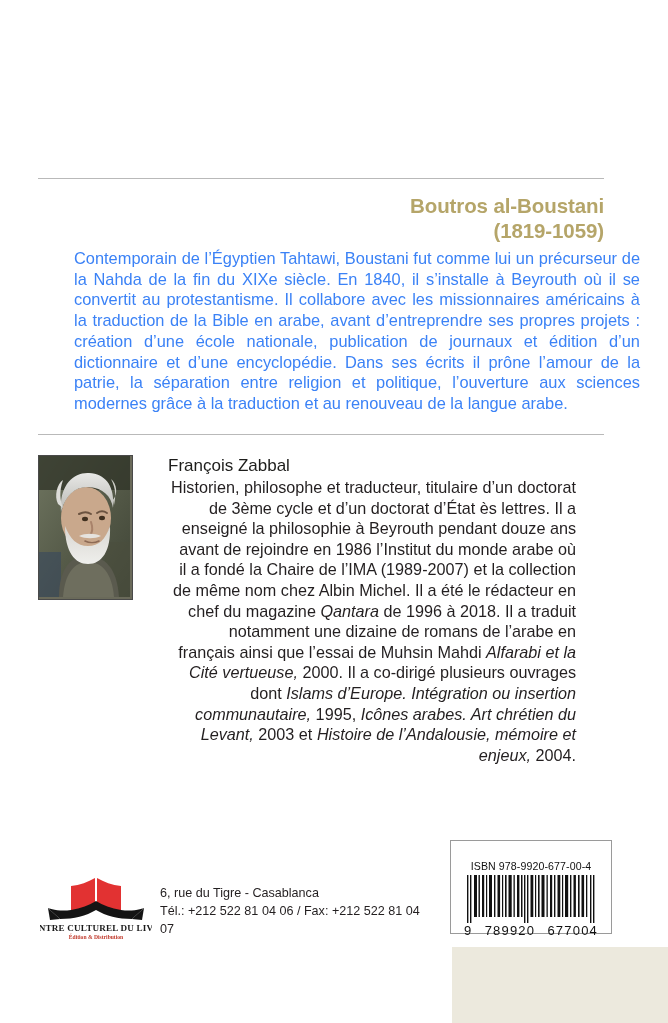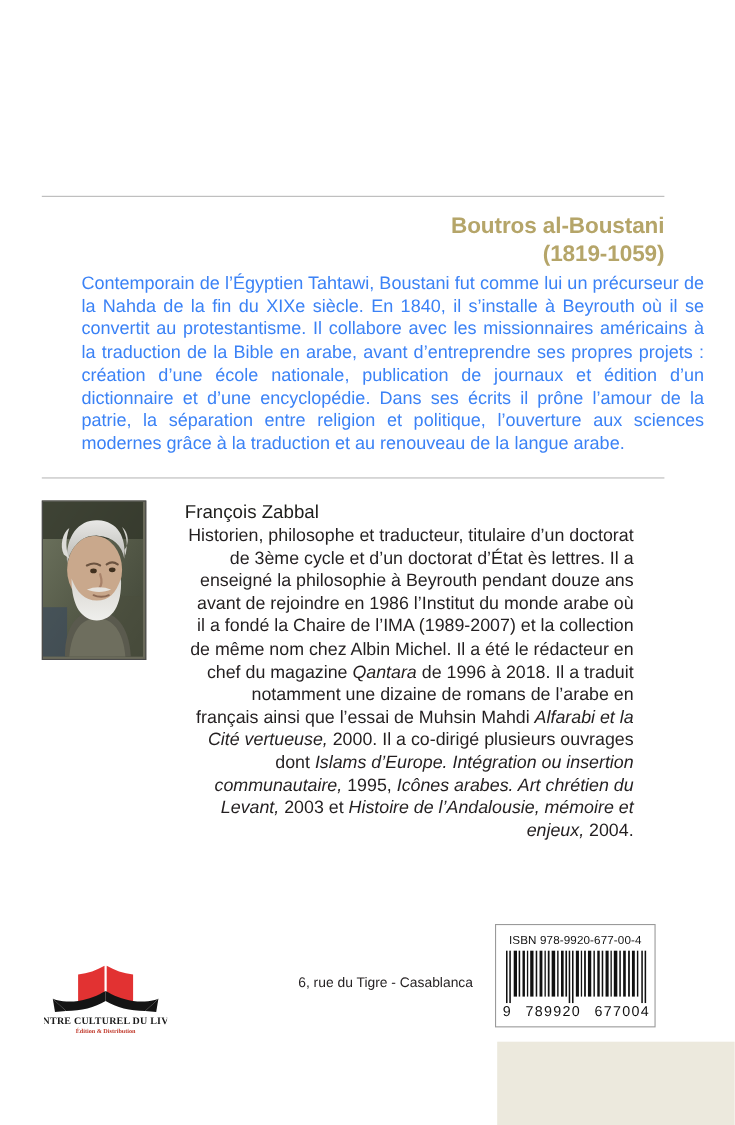--- a/index.html
+++ b/index.html
@@ -108,37 +108,37 @@
     width: 112px;
     height: 76px;
   }
   .logo svg { display: block; }
 
   .contact {
     position: absolute;
     left: 160px;
     top: 884px;
     width: 270px;
-    text-align: right;
+    text-align: left;
     font-size: 12.6px;
     line-height: 18px;
     color: #231f20;
   }
 
   
   .barcode-box {
     position: absolute;
     left: 450px;
     top: 840px;
-    width: 146px;
+    width: 162px;
     height: 94px;
     border: 1px solid #9a9a9a;
     background: #ffffff;
     box-sizing: border-box;
-    padding: 8px 6px 0 6px;
+    padding: 19px 6px 0 6px;
   }
   .isbn-text {
     text-align: center;
     font-size: 10.6px;
     line-height: 12px;
     color: #111;
     letter-spacing: 0.1px;
     white-space: nowrap;
   }
   .barcode-bars {
@@ -240,20 +240,21 @@
         <path d="M20 51 L8 40 L10 52 Z" fill="#141414"></path>
         <path d="M92 51 L104 40 L102 52 Z" fill="#141414"></path>
       </g>
       <text x="56" y="63" text-anchor="middle" font-family="Liberation Serif, serif" font-size="9.1" font-weight="bold" fill="#1a1a1a" letter-spacing="0.2">CENTRE CULTUREL DU LIVRE</text>
       <text x="56" y="71" text-anchor="middle" font-family="Liberation Serif, serif" font-size="5.6" font-weight="bold" fill="#c0392b">Édition &amp; Distribution</text>
     </svg>
   </div>
 
   <div class="contact">
     <div>6, rue du Tigre - Casablanca</div>
+    <div>Tél.: +212 522 81 04 06 / Fax: +212 522 81 04 07</div>
   </div>
 
   <div class="barcode-box">
     <div class="isbn-text">ISBN 978-9920-677-00-4</div>
     <svg class="barcode-bars" viewBox="0 0 134 48" preserveAspectRatio="none" aria-hidden="true">
       <rect x="0" y="0" width="134" height="48" fill="#ffffff"></rect>
       <g fill="#111111">
         <rect x="3" y="0" width="1.4" height="48"></rect>
         <rect x="6" y="0" width="1.4" height="48"></rect>
         <rect x="10" y="0" width="3" height="42"></rect>

